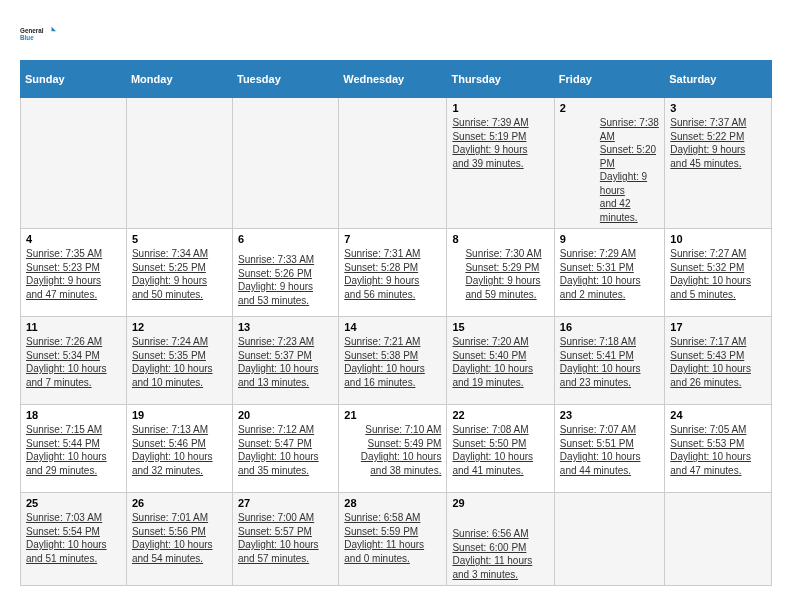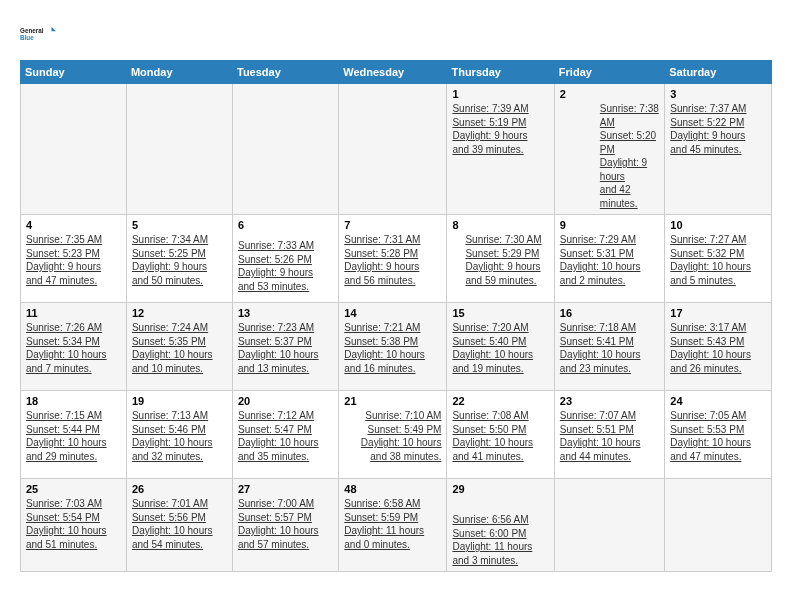--- a/index.html
+++ b/index.html
@@ -43,21 +43,21 @@
       color: #444;
     }
     table {
       width: 100%;
       border-collapse: collapse;
       font-size: 10.5px;
     }
     thead tr th {
       background-color: #2a7fba;
       color: #fff;
-      padding: 5px 4px;
+      padding: 12px 4px;
       text-align: left;
       font-size: 11px;
       font-weight: bold;
       border: 1px solid #2a7fba;
     }
     tbody tr td {
       border: 1px solid #ccc;
       vertical-align: top;
       padding: 4px 5px;
       width: 113px;
@@ -230,21 +230,21 @@
           </td>
           <td>
             <span class="day-num">16</span>
             <div class="day-info" style="white-space: pre-line;">Sunrise: 7:18 AM
 Sunset: 5:41 PM
 Daylight: 10 hours
 and 23 minutes.</div>
           </td>
           <td>
             <span class="day-num">17</span>
-            <div class="day-info" style="white-space: pre-line;">Sunrise: 3:17 AM
+            <div class="day-info" style="white-space: pre-line;">Sunrise: 7:17 AM
 Sunset: 5:43 PM
 Daylight: 10 hours
 and 26 minutes.</div>
           </td>
         </tr>
         <tr>
           <td>
             <span class="day-num">18</span>
             <div class="day-info" style="white-space: pre-line;">Sunrise: 7:15 AM
 Sunset: 5:44 PM
@@ -310,21 +310,21 @@
 and 54 minutes.</div>
           </td>
           <td>
             <span class="day-num">27</span>
             <div class="day-info" style="white-space: pre-line;">Sunrise: 7:00 AM
 Sunset: 5:57 PM
 Daylight: 10 hours
 and 57 minutes.</div>
           </td>
           <td>
-            <span class="day-num">48</span>
+            <span class="day-num">28</span>
             <div class="day-info" style="white-space: pre-line;">Sunrise: 6:58 AM
 Sunset: 5:59 PM
 Daylight: 11 hours
 and 0 minutes.</div>
           </td>
           <td>
             <span class="day-num">29</span>
             <div class="day-info" style="white-space: pre-line; margin-top: 18px;">Sunrise: 6:56 AM
 Sunset: 6:00 PM
 Daylight: 11 hours

